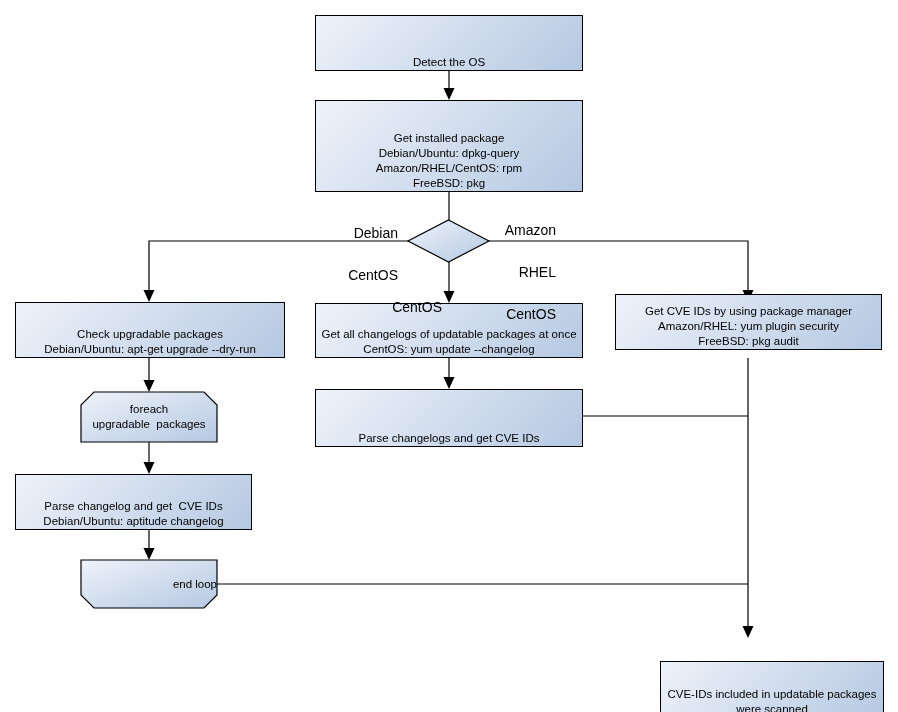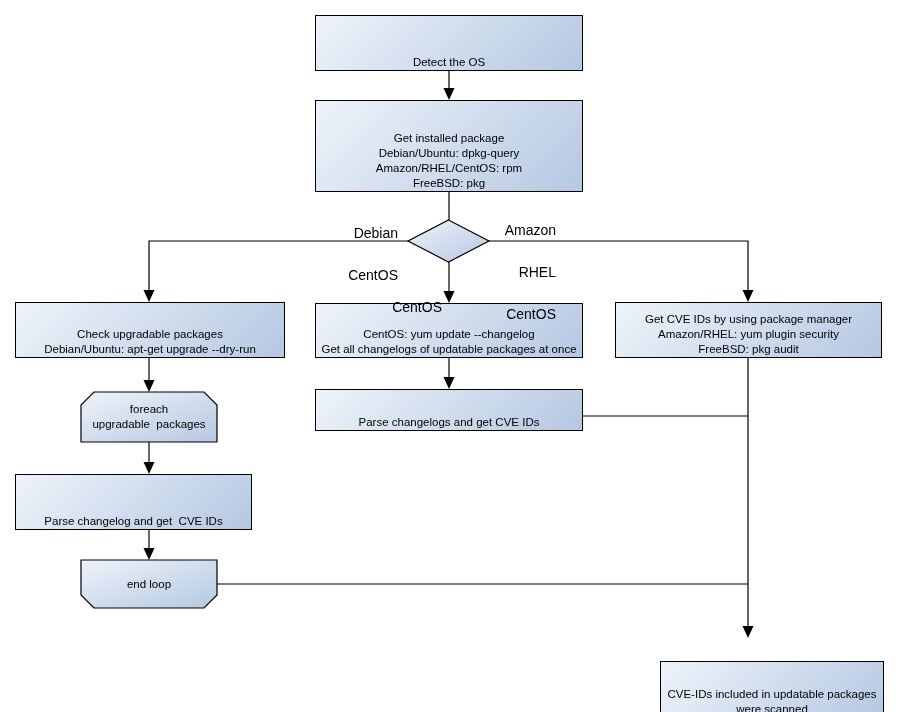--- a/index.html
+++ b/index.html
@@ -89,36 +89,37 @@
     <div class="tl">Debian/Ubuntu: apt-get upgrade --dry-run</div>
   </div>
 
   <div class="shape-label" style="left:81px; top:392px; width:136px; height:50px;">
     <div class="tl">foreach</div>
     <div class="tl">upgradable  packages</div>
   </div>
 
   <div class="node" style="left:15px; top:474px; width:237px; height:56px;">
     <div class="tl">Parse changelog and get  CVE IDs</div>
+    <div class="tl">Debian/Ubuntu: aptitude changelog</div>
   </div>
 
-  <div class="shape-label" style="left:81px; top:560px; width:136px; height:48px;">
+  <div class="shape-label" style="left:81px; top:560px; width:136px; height:48px;align-items:flex-end;">
     <div class="tl">end loop</div>
   </div>
 
   <div class="node" style="left:315px; top:303px; width:268px; height:55px;">
+    <div class="tl">Get all changelogs of updatable packages at once</div>
     <div class="tl">CentOS: yum update --changelog</div>
-    <div class="tl">Get all changelogs of updatable packages at once</div>
   </div>
 
-  <div class="node" style="left:315px; top:389px; width:268px; height:42px;">
+  <div class="node" style="left:315px; top:389px; width:268px; height:58px;">
     <div class="tl">Parse changelogs and get CVE IDs</div>
   </div>
 
-  <div class="node" style="left:615px; top:302px; width:267px; height:56px;">
+  <div class="node" style="left:615px; top:294px; width:267px; height:56px;">
     <div class="tl">Get CVE IDs by using package manager</div>
     <div class="tl">Amazon/RHEL: yum plugin security</div>
     <div class="tl">FreeBSD: pkg audit</div>
   </div>
 
   <div class="node" style="left:614px; top:661px; width:224px; height:57px;margin-left:46px;">
     <div class="tl">CVE-IDs included in updatable packages</div>
     <div class="tl">were scanned</div>
   </div>
 

